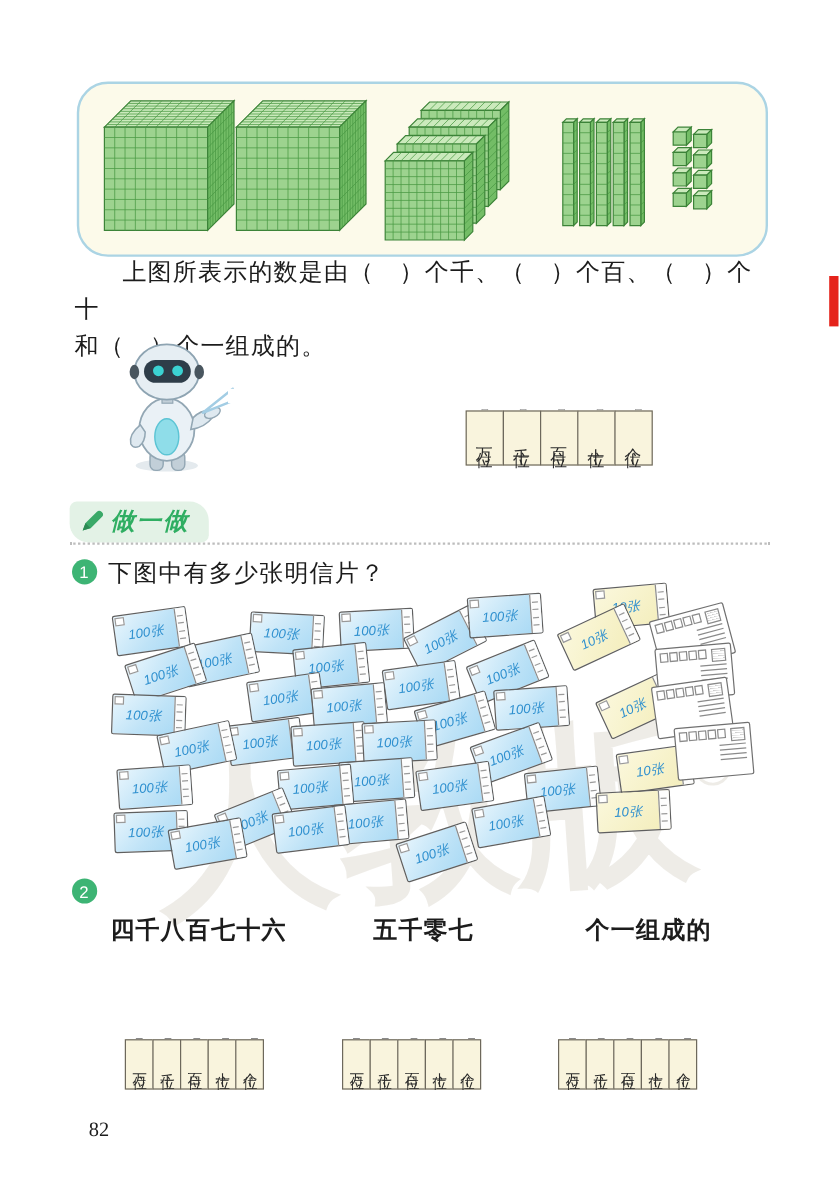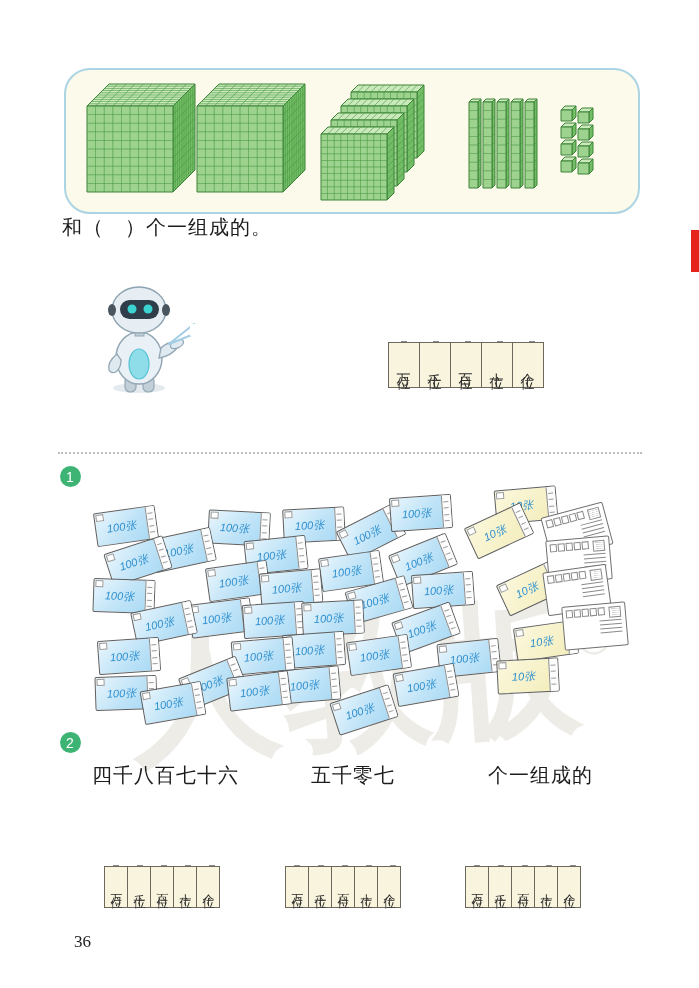--- a/index.html
+++ b/index.html
@@ -73,21 +73,21 @@
                 background:repeating-linear-gradient(0deg,#fff,#fff 1px,#ccc 2px);}
   .wcard .addr{position:absolute;right:4px;top:16px;width:22px;display:flex;flex-direction:column;gap:3px;}
   .wcard .addr b{display:block;height:1px;background:#8a8a8a;}
 
   
   .watermark{position:absolute;left:130px;top:580px;z-index:0;color:#b4ab97;opacity:0.22;
              font-size:150px;font-weight:bold;white-space:nowrap;pointer-events:none;transform:rotate(-4deg);}
   .watermark sup{font-size:44px;vertical-align:60px;}
 
   
-  .numwords{position:absolute;left:92px;top:762px;width:540px;height:28px;font-size:20px;letter-spacing:1px;}
+  .numwords{position:absolute;left:92px;top:762px;width:540px;height:28px;font-size:20px;letter-spacing:1px;font-weight:bold;}
   .numwords span{position:absolute;top:0;}
   .numwords .n0{left:0;}
   .numwords .n1{left:219px;}
   .numwords .n2{left:396px;}
 
   .page-num{position:absolute;left:74px;top:932px;font-size:17px;font-family:"Liberation Serif","DejaVu Serif",serif;}
 </style>
 </head>
 <body>
 
@@ -531,20 +531,21 @@
         </g>
         <g>
           <polygon points="507,91 511,87 522,87 518,91" fill="#cbeabc" stroke="#3c8338" stroke-width="1"></polygon>
           <polygon points="518,91 522,87 522,98 518,102" fill="#73bd66" stroke="#3c8338" stroke-width="1"></polygon>
           <polygon points="507,91 518,91 518,102 507,102" fill="#9dd38f" stroke="#3c8338" stroke-width="1"></polygon>
         </g>
       </svg>
   </div>
 
   <div class="intro">
+    <div class="l1">上图所表示的数是由（　）个千、（　）个百、（　）个十</div>
     <div class="l2">和（　）个一组成的。</div>
   </div>
 
   <svg class="robot-svg" width="92" height="116" viewBox="0 0 92 116">
     <ellipse cx="44" cy="104" rx="26" ry="5" fill="#e4eaee"></ellipse>
     <rect x="30" y="92" width="11" height="16" rx="5" fill="#c2cfd8" stroke="#93a7b4" stroke-width="1.2"></rect>
     <rect x="48" y="92" width="11" height="16" rx="5" fill="#c2cfd8" stroke="#93a7b4" stroke-width="1.2"></rect>
     <ellipse cx="44" cy="74" rx="23" ry="26" fill="#eaf1f6" stroke="#93a7b4" stroke-width="1.5"></ellipse>
     <ellipse cx="44" cy="80" rx="10" ry="15" fill="#8fdde9" stroke="#5cc4d4" stroke-width="1.2"></ellipse>
     <path d="M22 70 Q12 78 14 86 Q16 90 21 88 Q26 84 26 76 Z" fill="#dfe9f0" stroke="#93a7b4" stroke-width="1.3"></path>
@@ -594,24 +595,32 @@
         </div>
         <div class="pbox" style="width: 32px; height: 46px;">
           <span style="font-size: 14px;">十位</span>
         </div>
         <div class="pbox" style="width: 32px; height: 46px;">
           <span style="font-size: 14px;">个位</span>
         </div>
       </div>
     </div>
 
+  <div class="banner">
+    <svg width="19" height="19" viewBox="0 0 20 20">
+      <path d="M2 18 L4.5 11.5 L14.5 1.5 Q16.5 -0.5 18.8 1.8 Q21 4 19 6 L9 16 Z" fill="#3aa968"></path>
+      <path d="M2 18 L4.5 11.5 L8.8 15.8 Z" fill="#2c8a54"></path>
+    </svg>
+    <span>做一做</span>
+  </div>
   <div class="dotline"></div>
 
   <div id="q1" class="qrow">
     <span class="qnum">1</span>
+    <span>下图中有多少张明信片？</span>
   </div>
 
   <div class="postcards" id="postcards">
       <div class="card blue" style="left: 20px; top: 23px; transform: rotate(-8deg);">
         <i class="corner"></i>
         <span class="clabel">100张</span>
         <i class="stack">
           <b></b>
           <b></b>
           <b></b>
@@ -1159,14 +1168,14 @@
         </div>
         <div class="pbox" style="width: 24px; height: 42px;">
           <span style="font-size: 12px;">十位</span>
         </div>
         <div class="pbox" style="width: 24px; height: 42px;">
           <span style="font-size: 12px;">个位</span>
         </div>
       </div>
     </div>
 
-  <div class="page-num">36</div>
+  <div class="page-num">82</div>
 </div>
 
 </body></html>

